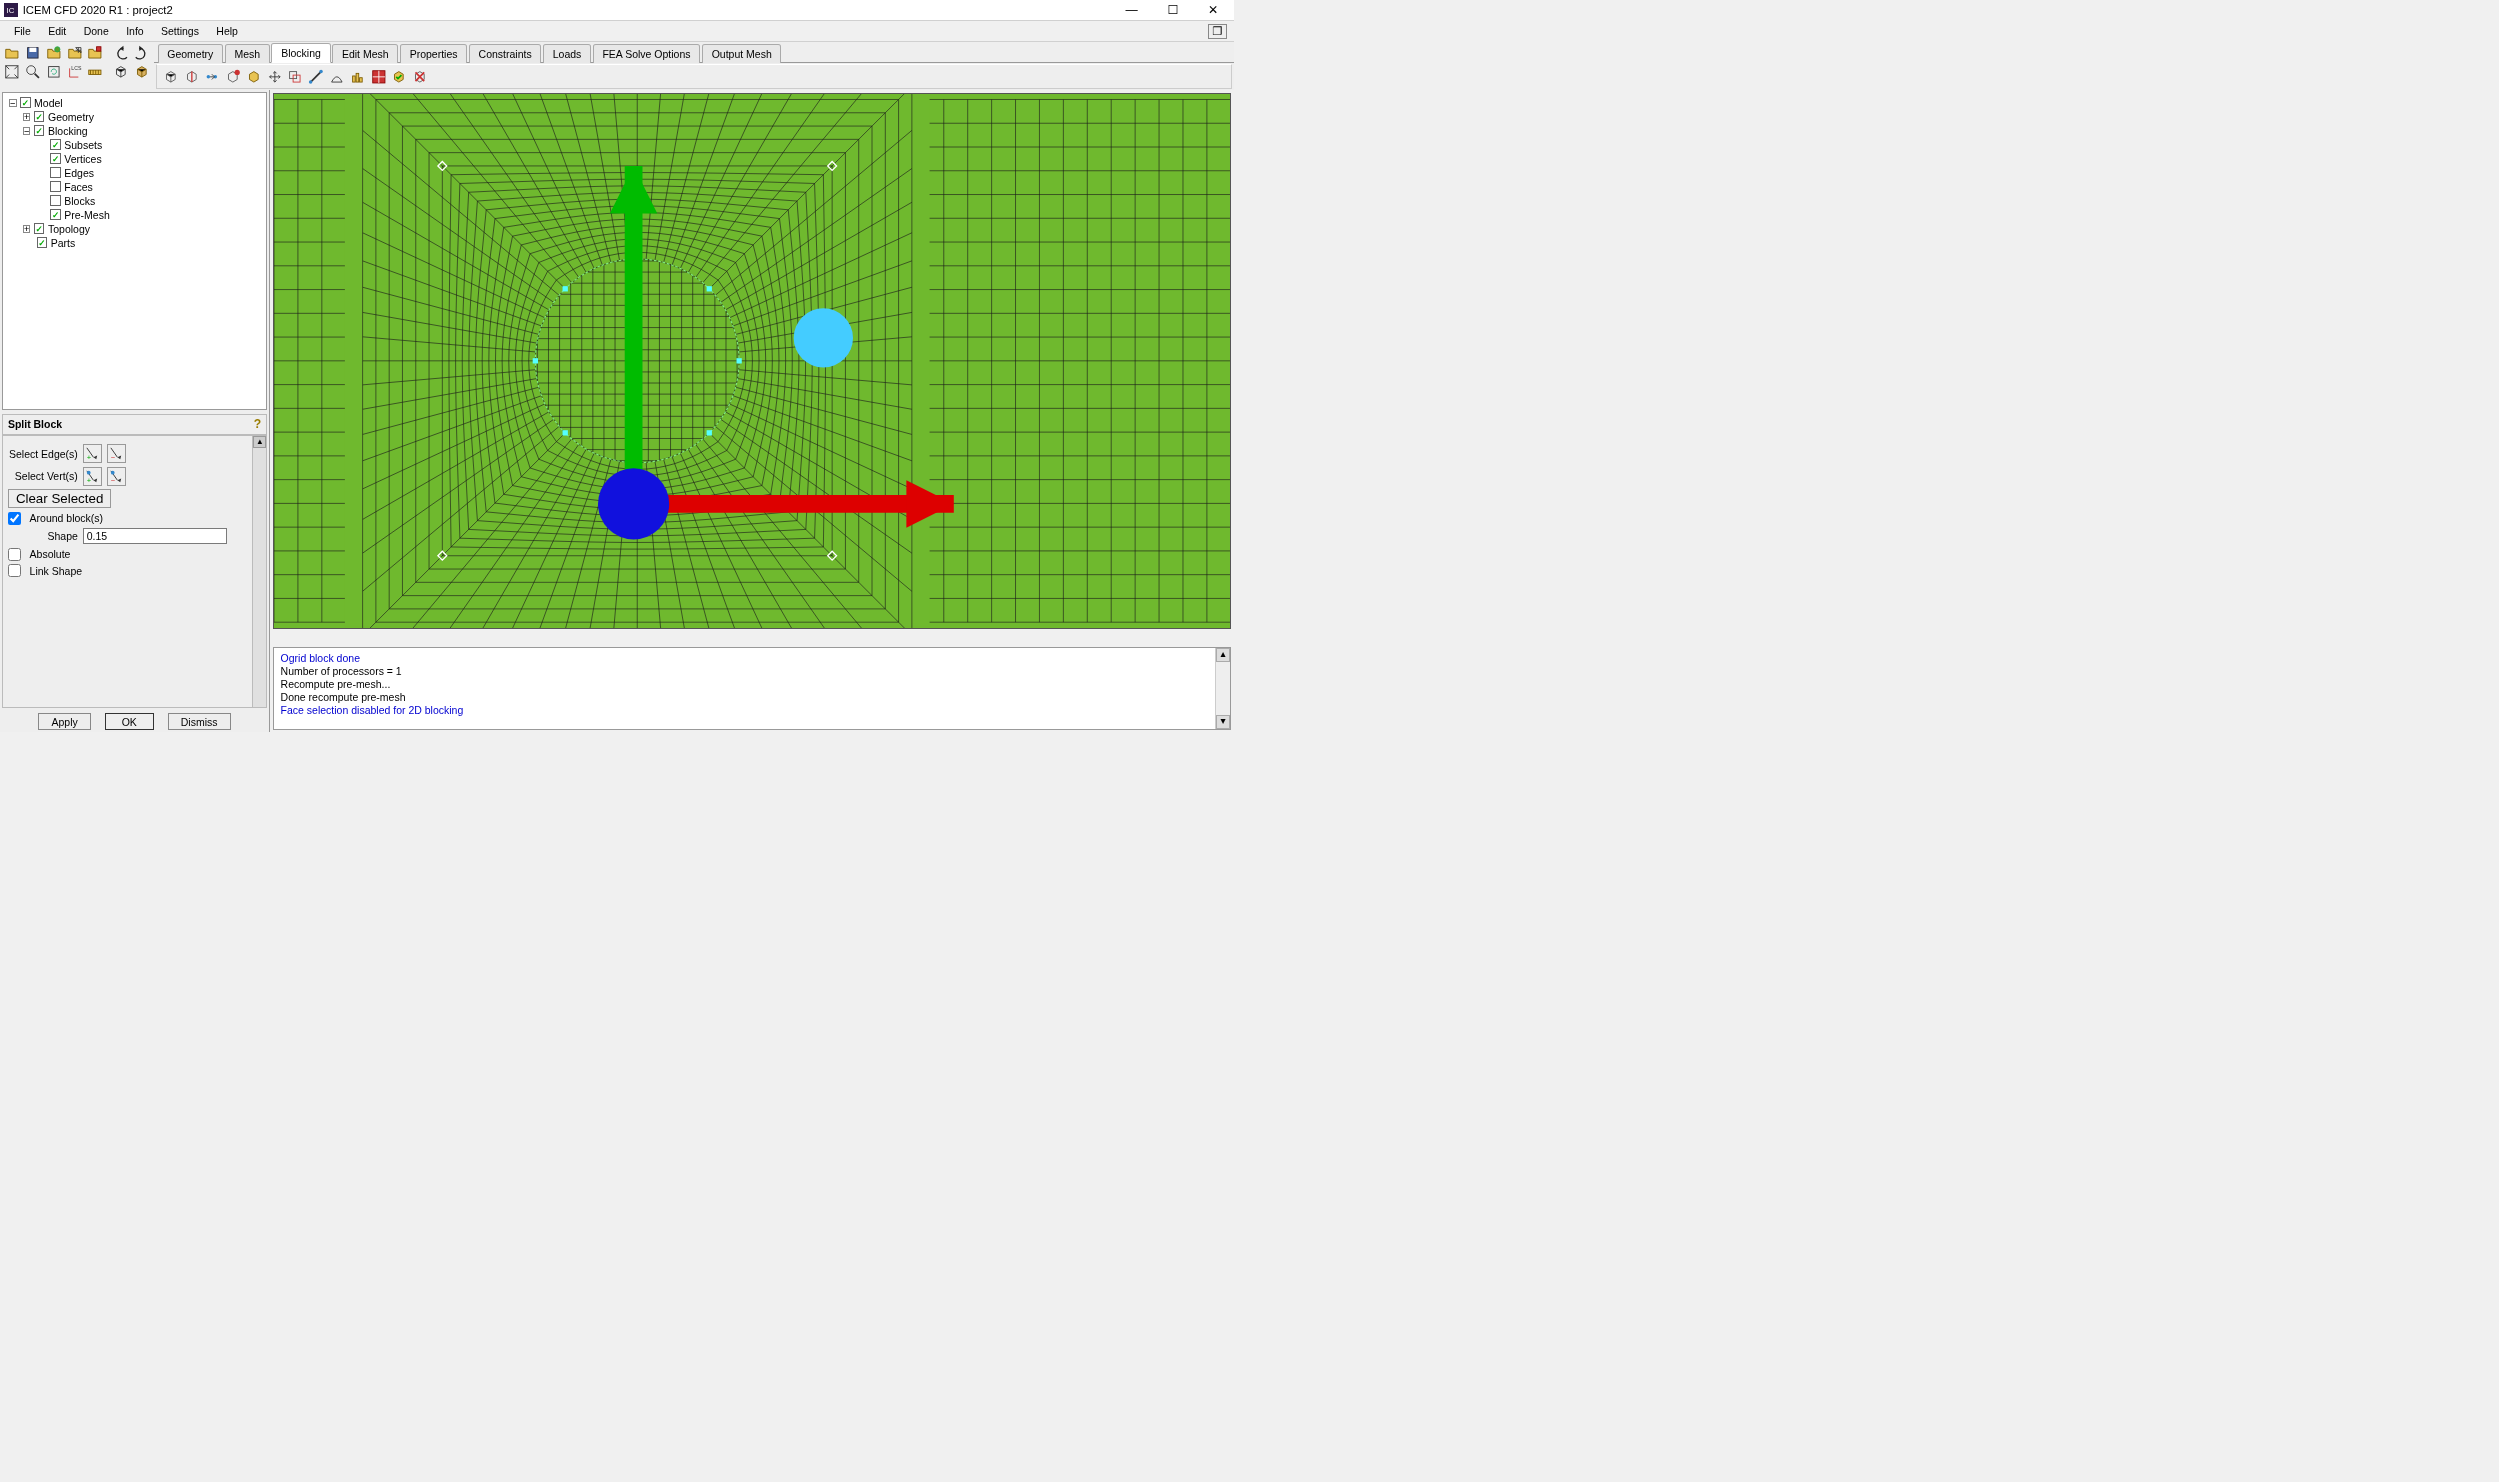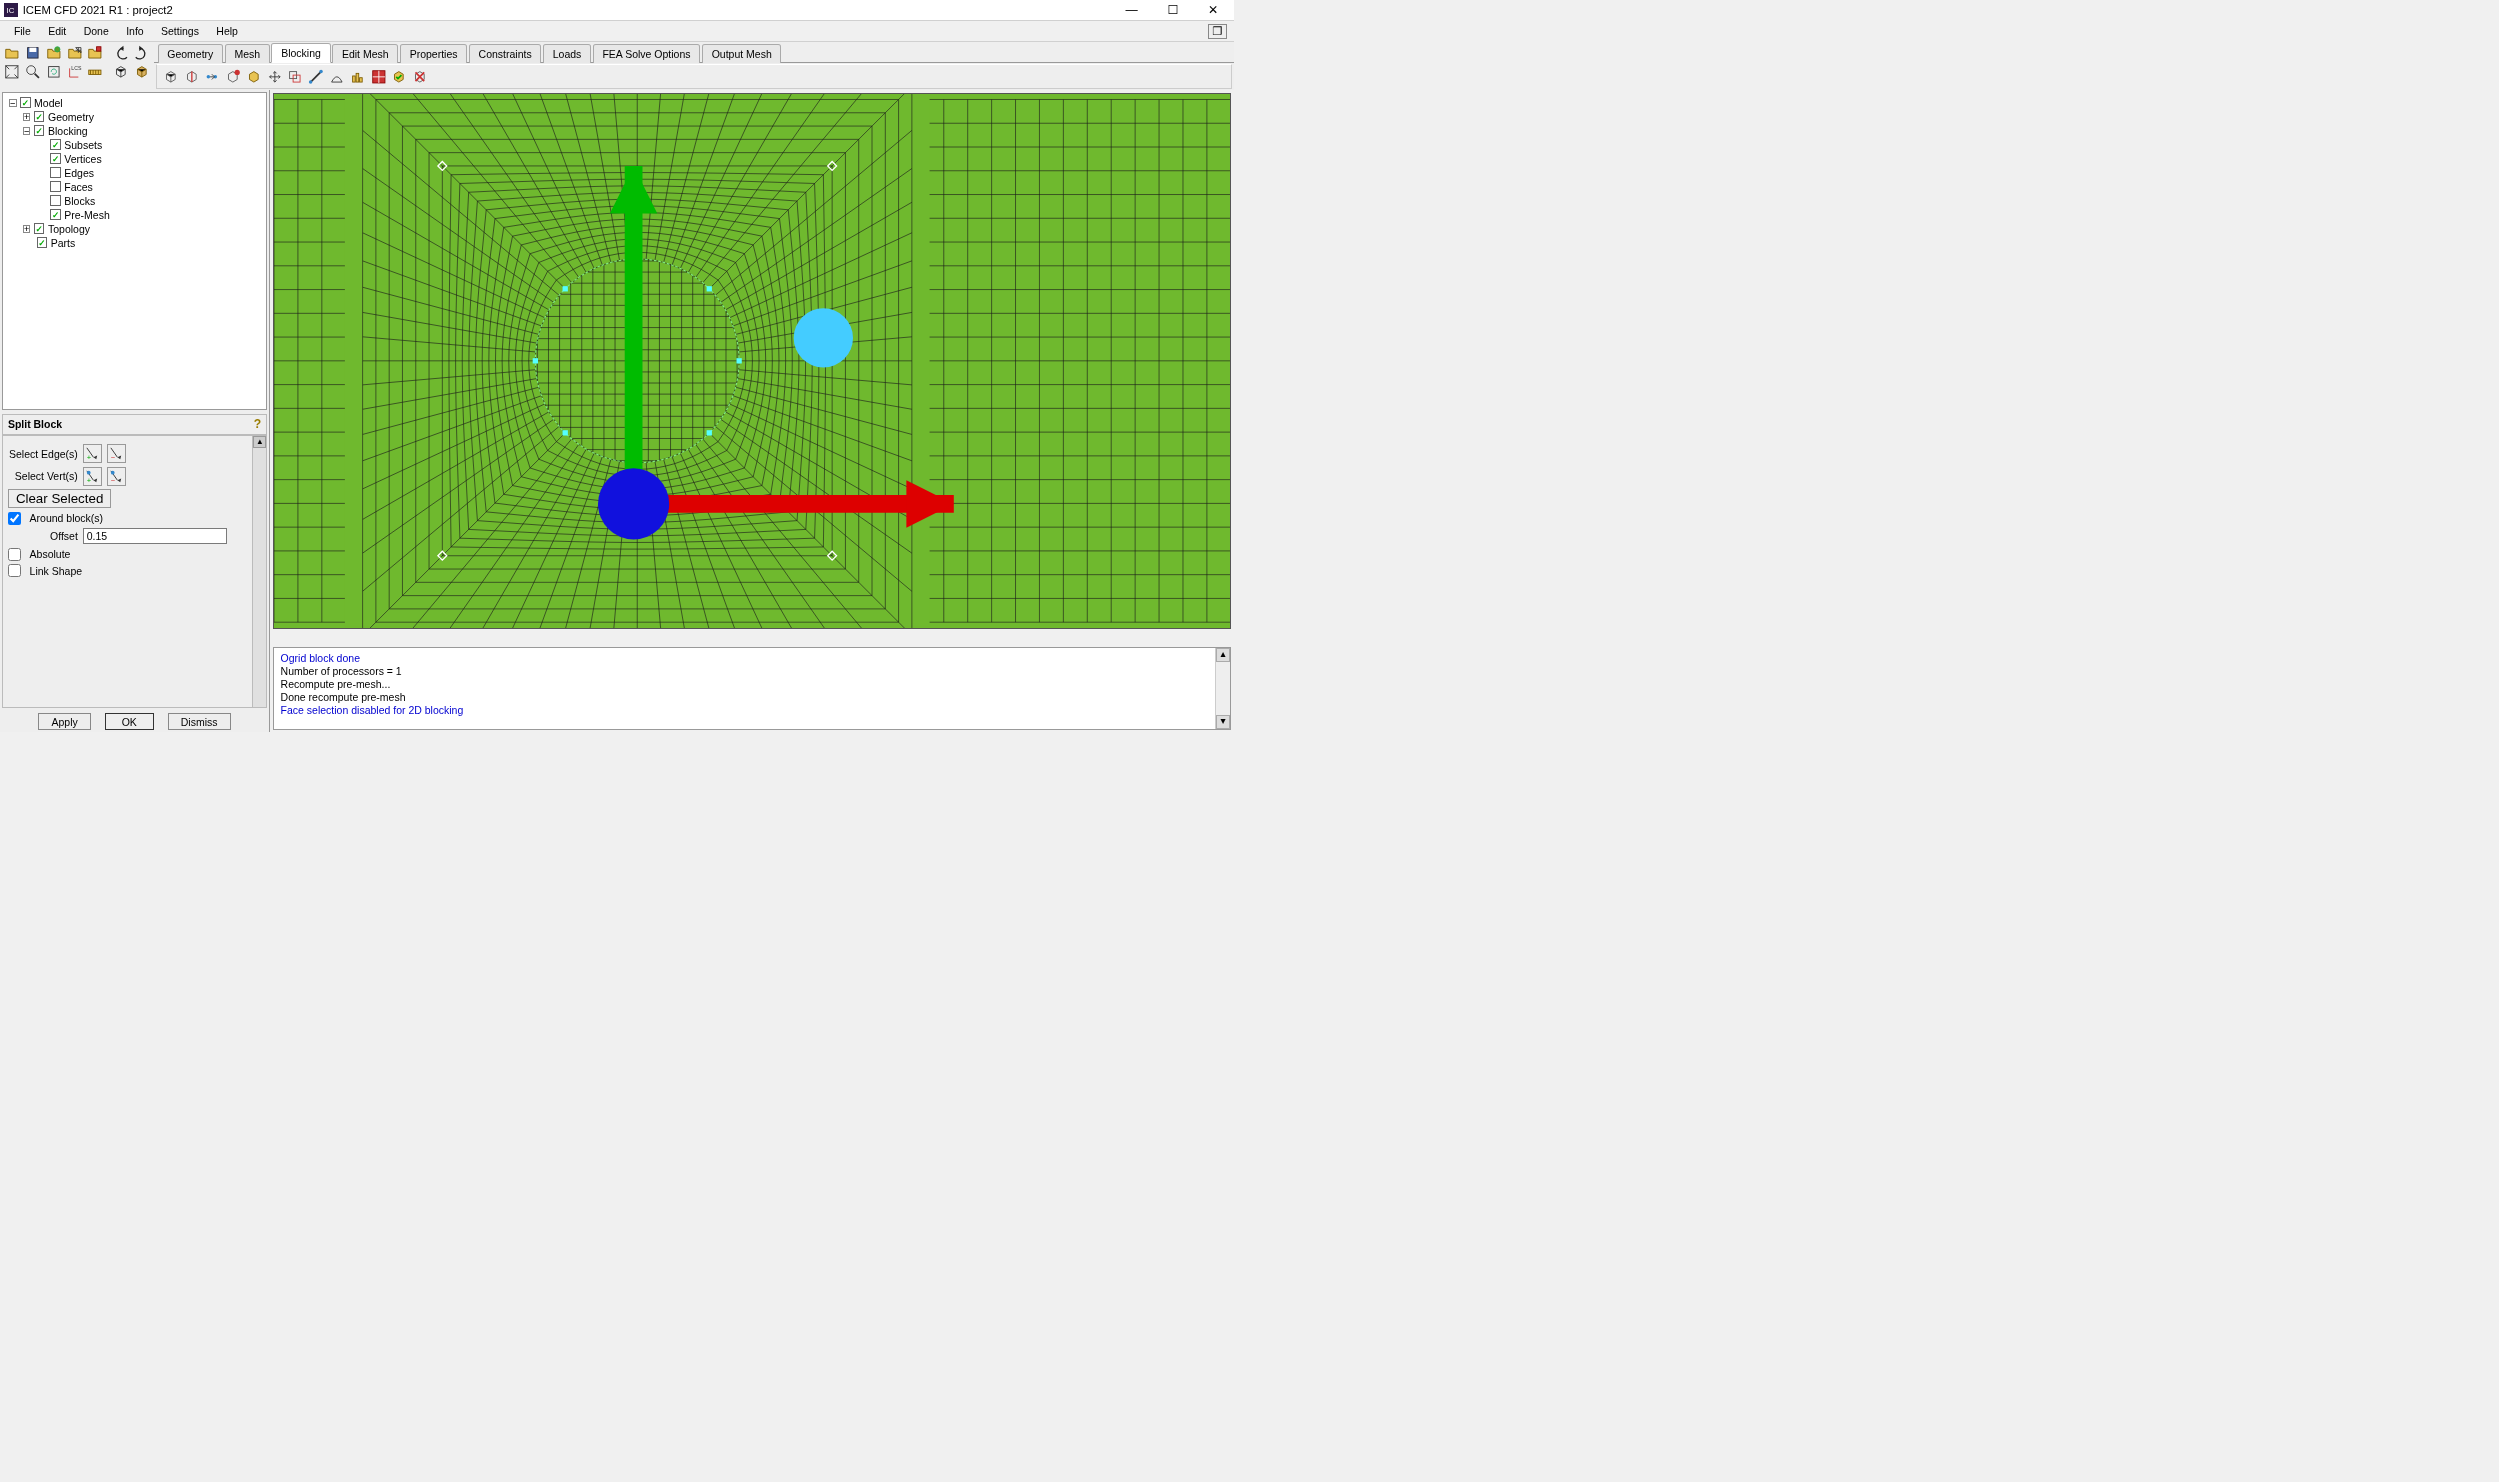--- a/index.html
+++ b/index.html
@@ -230,21 +230,21 @@
 .bottom-bar button { background: #eee; border: 0.9px solid #888; padding: 0 7px; margin-right: 3.5px; font-size: 10.5px; cursor: pointer;}
 .detail-scroll { position: absolute; right: 0; top: 0; bottom: 0; width: 14px; background: #e0e0e0; border-left: 0.9px solid #bbb;}
 .detail-scroll .ar { height: 12.2px; background: #ccc; border: 0.9px solid #999; text-align: center; font-size: 7.8px; cursor: pointer;}
 .triad { position: absolute; right: 17.4px; bottom: 17.4px; width: 78px; height: 78px; }
 </style>
 </head>
 <body>
 
 <div class="titlebar">
   <div class="icon">IC</div>
-  <div class="title">ICEM CFD 2021 R1 : project2</div>
+  <div class="title">ICEM CFD 2020 R1 : project2</div>
   <div class="winbtns">
     <span>—</span>
     <span>☐</span>
     <span>✕</span>
   </div>
 </div>
 
 <div class="menubar">
   <span>File</span>
   <span>Edit</span>
@@ -550,21 +550,21 @@
           </span>
       </div>
       <div class="detail-row">
         <button class="small-btn" style="width:auto;padding:1.7px 7px">Clear Selected</button>
       </div>
       <div class="detail-row">
         <input type="checkbox" id="cbAround" checked="" style="">
         <label for="cbAround" style="text-align:left;min-width:0">Around block(s)</label>
       </div>
       <div class="detail-row">
-        <label>Offset</label>
+        <label>Shape</label>
         <input type="text" style="width: 144px;" value="0.15">
       </div>
       <div class="detail-row">
         <input type="checkbox" id="cbAbs" style="">
         <label for="cbAbs" style="text-align:left;min-width:0">Absolute</label>
       </div>
       <div class="detail-row">
         <input type="checkbox" id="cbLink" style="">
         <label for="cbLink" style="text-align:right;min-width:0">Link Shape</label>
       </div>

